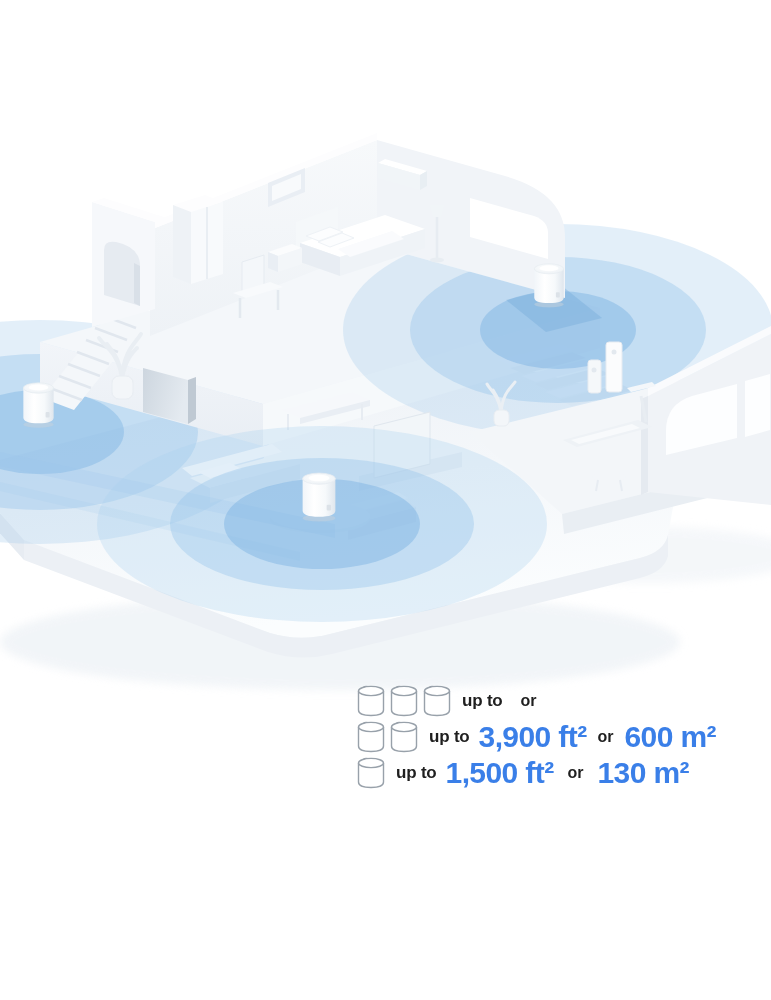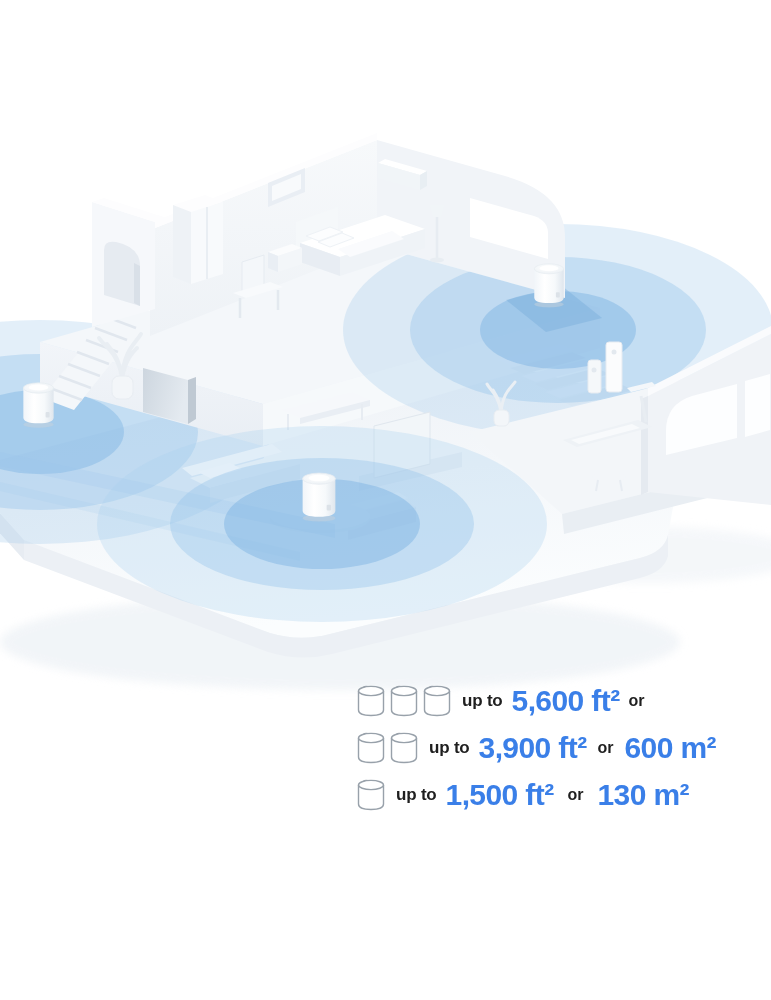--- a/index.html
+++ b/index.html
@@ -7,21 +7,21 @@
     width:771px;height:1000px;position:relative;overflow:hidden;
     background:#ffffff;
     font-family:"Liberation Sans", sans-serif;
   }
   .stage{position:absolute;left:0;top:0;width:771px;height:1000px;}
   svg.scene{position:absolute;left:0;top:0;display:block;}
 
   
   .legend{
     position:absolute;left:356px;top:684px;
-    display:flex;flex-direction:column;gap:13px;
+    display:flex;flex-direction:column;gap:2px;
   }
   .legend-row{display:flex;align-items:center;}
   .unit-icons{display:flex;gap:3px;margin-right:10px;}
   .unit-icons svg{width:30px;height:34px;display:block;}
   .prefix{
     font-size:17px;font-weight:700;color:#1f1f1f;
     margin-right:9px;letter-spacing:-0.2px;white-space:nowrap;
   }
   .big-val{
     font-size:30px;font-weight:700;color:#3a7fe8;
@@ -296,21 +296,20 @@
             <use href="#cyl"></use>
           </svg>
       <svg>
             <use href="#cyl"></use>
           </svg>
       <svg>
             <use href="#cyl"></use>
           </svg>
     </span>
     <span class="prefix">up to</span>
-    <span class="big-val">5,600 ft²</span>
     <span class="conj">or</span>
   </div>
 
   <div class="legend-row row-2">
     <span class="unit-icons">
       <svg>
             <use href="#cyl"></use>
           </svg>
       <svg>
             <use href="#cyl"></use>

